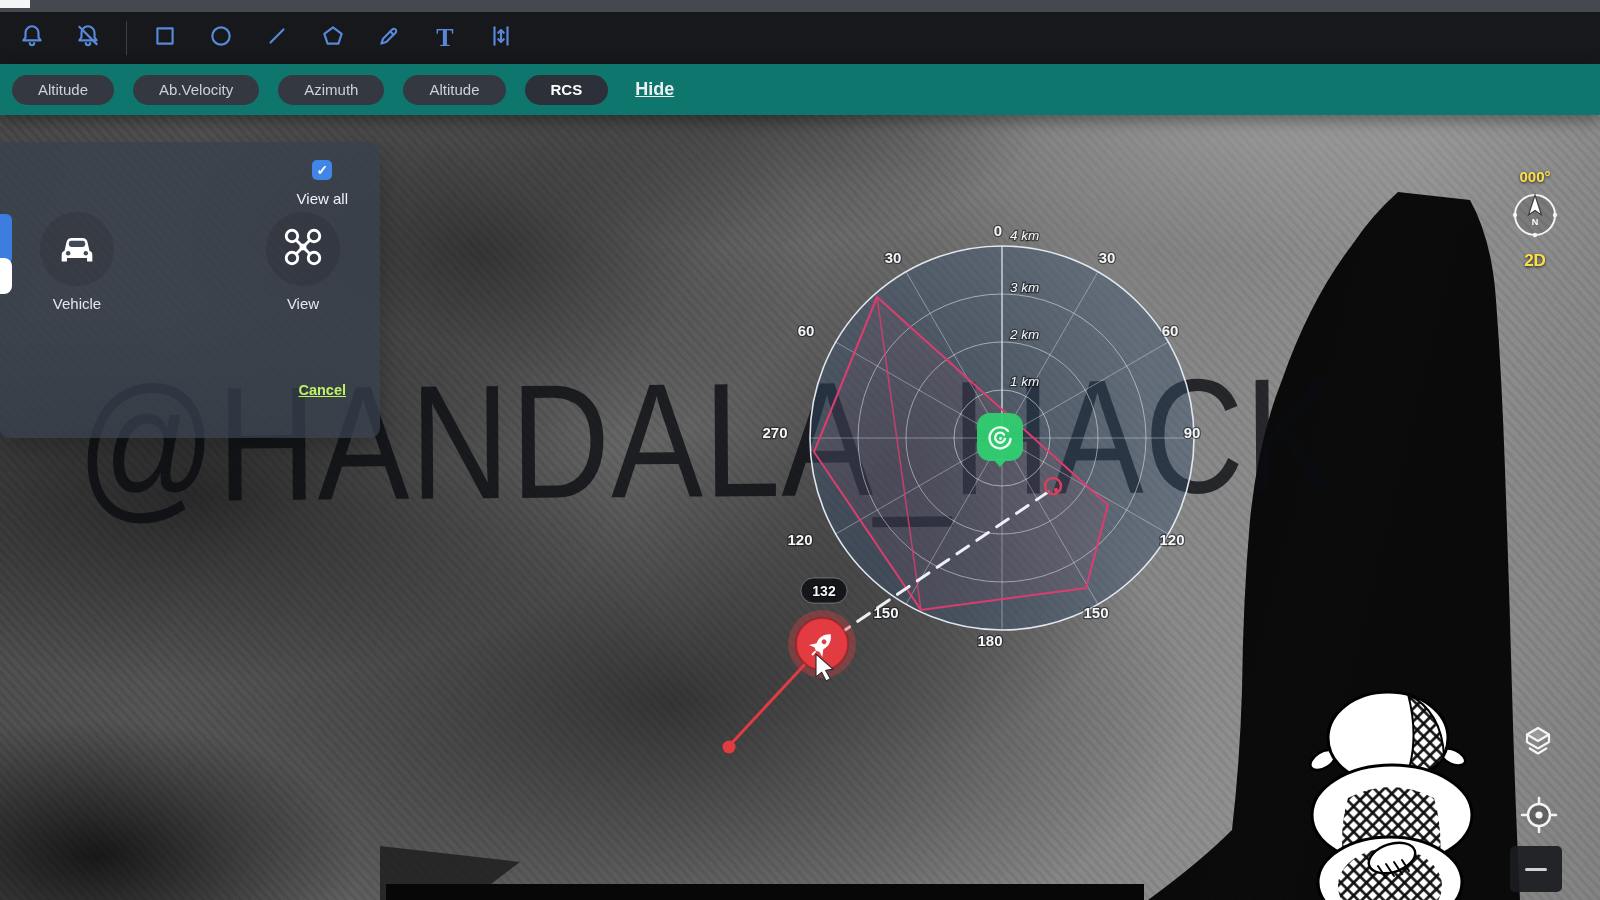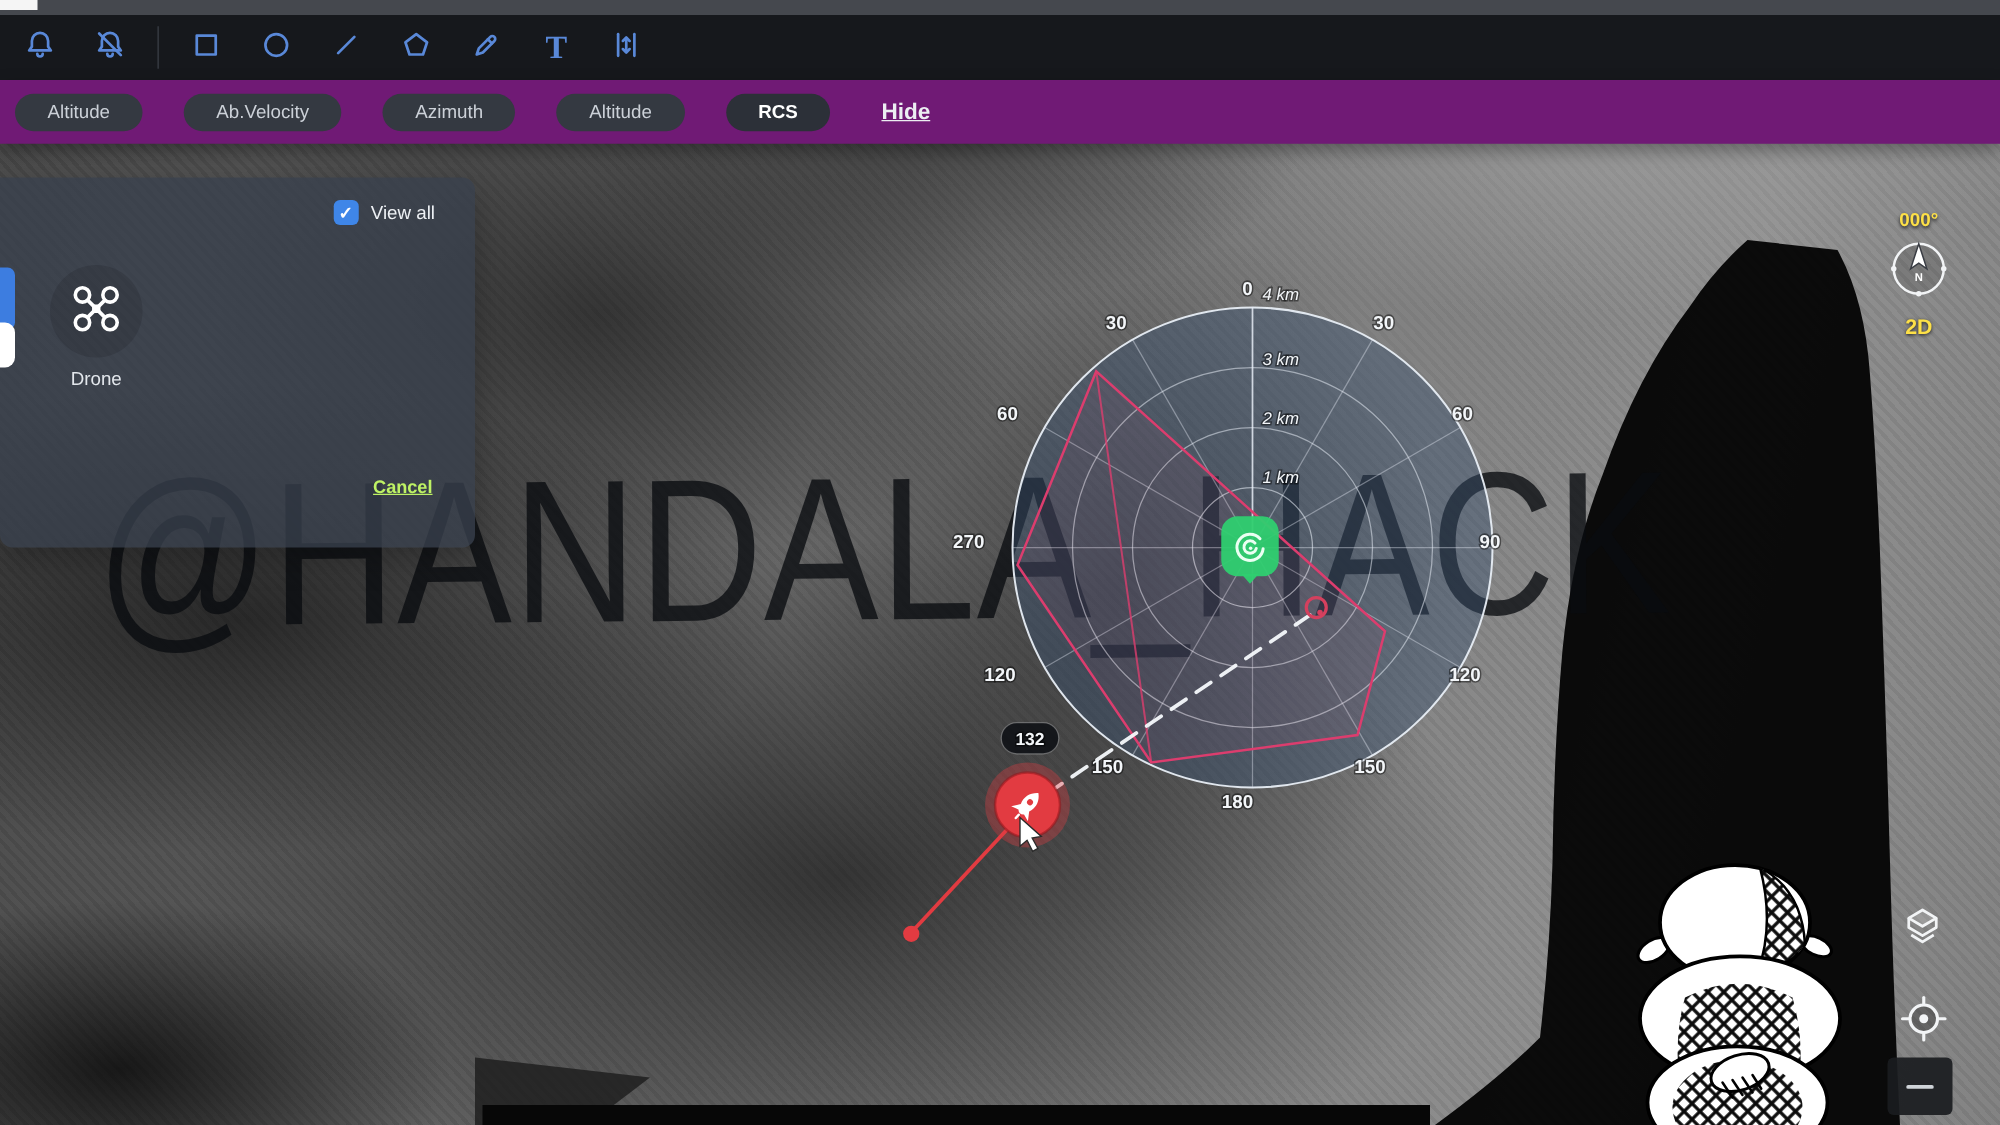--- a/index.html
+++ b/index.html
@@ -36,32 +36,32 @@
   text.badge-txt{font-size:14px;font-weight:700;text-anchor:middle;}
 
   
   .top-strip{position:absolute;left:0;top:0;width:100%;height:12px;background:#45484e;z-index:4;}
   .corner-white{position:absolute;left:0;top:0;width:30px;height:8px;background:#f5f5f5;z-index:5;}
   .toolbar{position:absolute;left:0;top:12px;width:100%;height:52px;background:#16181c;z-index:4;
     display:flex;align-items:center;padding-left:4px;}
   .tool-btn{width:56px;height:42px;display:flex;align-items:center;justify-content:center;cursor:pointer;}
   .tool-btn svg{stroke:#5988d8;fill:none;stroke-width:2;stroke-linecap:round;stroke-linejoin:round;}
   .tb-sep{width:1px;height:34px;background:#3b3f47;margin:0 10px;}
-  .chips-row{position:absolute;left:0;top:64px;width:100%;height:51px;background:#701a75;z-index:4;
-    display:flex;align-items:center;padding-left:12px;gap:33px;
+  .chips-row{position:absolute;left:0;top:64px;width:100%;height:51px;background:#0f766e;z-index:4;
+    display:flex;align-items:center;padding-left:12px;gap:19px;
     box-shadow:0 6px 14px rgba(0,0,0,.35);}
   .chip{height:30px;padding:0 26px;border-radius:16px;background:#343941;color:#ccd1d8;
     font-size:15px;display:flex;align-items:center;cursor:pointer;}
   .chip.active{background:#2c3038;color:#fff;font-weight:700;}
   .hide-link{color:#eceef2;font-size:18px;font-weight:600;text-decoration:underline;margin-left:8px;cursor:pointer;}
 
   
   .category-panel{position:absolute;left:0;top:142px;width:380px;height:296px;z-index:4;
     background:rgba(57,64,77,.76);border-radius:0 10px 10px 10px;box-shadow:0 10px 24px rgba(0,0,0,.25);}
-  .view-all{position:absolute;top:18px;right:32px;display:flex;align-items:center;gap:10px;cursor:pointer;}
+  .view-all{position:absolute;top:18px;right:32px;display:flex;align-items:center;gap:10px;cursor:pointer;flex-direction:column;}
   .checkbox{width:20px;height:20px;border-radius:5px;background:#3f86e8;display:flex;align-items:center;justify-content:center;}
   .checkbox::after{content:"✓";color:#fff;font-size:14px;font-weight:700;}
   .view-all-label{color:#eef1f5;font-size:15px;}
   .cat-items{position:absolute;top:70px;left:0;right:0;display:flex;justify-content:space-between;padding:0 22px;}
   .cat-item{width:110px;text-align:center;cursor:pointer;}
   .cat-icon-wrap{width:74px;height:74px;margin:0 auto;border-radius:50%;background:rgba(18,21,27,.16);
     display:flex;align-items:center;justify-content:center;}
   .cat-label{margin-top:9px;color:#e3e7ec;font-size:15px;}
   .cancel-link{position:absolute;right:34px;bottom:40px;color:#bef264;font-size:14.5px;font-weight:600;
     text-decoration:underline;cursor:pointer;}
@@ -268,32 +268,45 @@
 
   <div class="category-panel">
     <div class="view-all">
       <div class="checkbox"></div>
       <div class="view-all-label">View all</div>
     </div>
     <div class="cat-items">
       <div class="cat-item">
         <div class="cat-icon-wrap">
           <span>
+            <svg width="46" height="46" viewBox="0 0 48 48">
+              <path fill="#ffffff" d="M11 28 L13 19 Q14 14.5 18.5 14.5 H29.5 Q34 14.5 35 19 L37 28 Q40 29 40 32.5 V39 H34.5 V35.5 H13.5 V39 H8 V32.5 Q8 29 11 28 Z"></path>
+              <rect x="15.5" y="17.5" width="17" height="6.5" rx="2.5" fill="#414857"></rect>
+              <circle cx="14.8" cy="30.5" r="2.3" fill="#414857"></circle>
+              <circle cx="33.2" cy="30.5" r="2.3" fill="#414857"></circle>
+            </svg>
+          </span>
+        </div>
+        <div class="cat-label">Vehicle</div>
+      </div>
+      <div class="cat-item">
+        <div class="cat-icon-wrap">
+          <span>
             <svg width="46" height="46" viewBox="0 0 48 48" fill="none" stroke="#ffffff" stroke-width="3" stroke-linecap="round">
               <line x1="17" y1="17" x2="31" y2="31"></line>
                 <line x1="31" y1="17" x2="17" y2="31"></line>
               <circle cx="12.5" cy="12.5" r="6"></circle>
                 <circle cx="35.5" cy="12.5" r="6"></circle>
               <circle cx="12.5" cy="35.5" r="6"></circle>
                 <circle cx="35.5" cy="35.5" r="6"></circle>
               <rect x="20.5" y="20.5" width="7" height="7" rx="2" fill="#ffffff" stroke="none"></rect>
             </svg>
           </span>
         </div>
-        <div class="cat-label">Drone</div>
+        <div class="cat-label">View</div>
       </div>
     </div>
     <div class="cancel-link">Cancel</div>
   </div>
   <div class="edge-marker-blue"></div>
   <div class="edge-marker-white"></div>
 
   <div class="compass">
     <div class="heading">000°</div>
     <svg width="56" height="56" viewBox="0 0 56 56" style="margin-top:2px">

